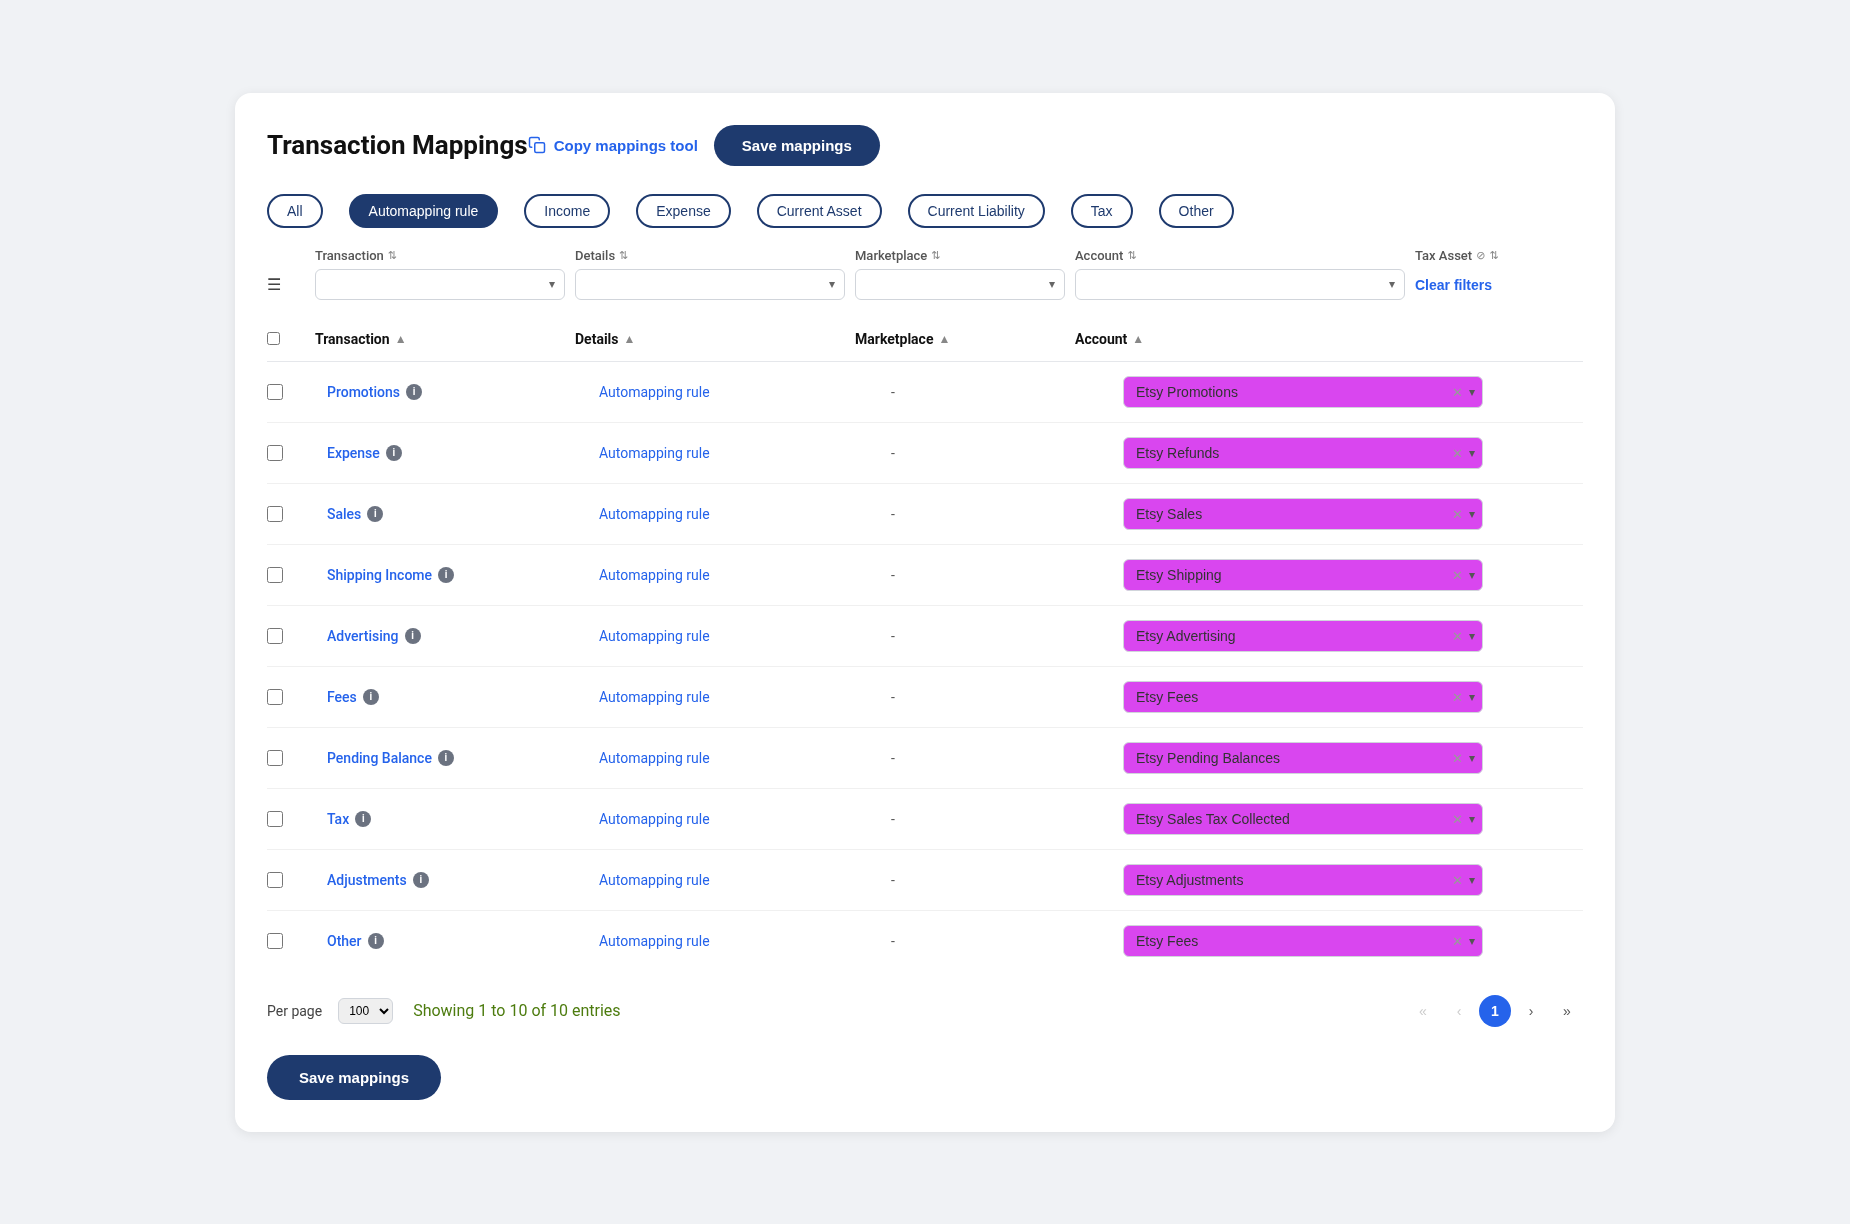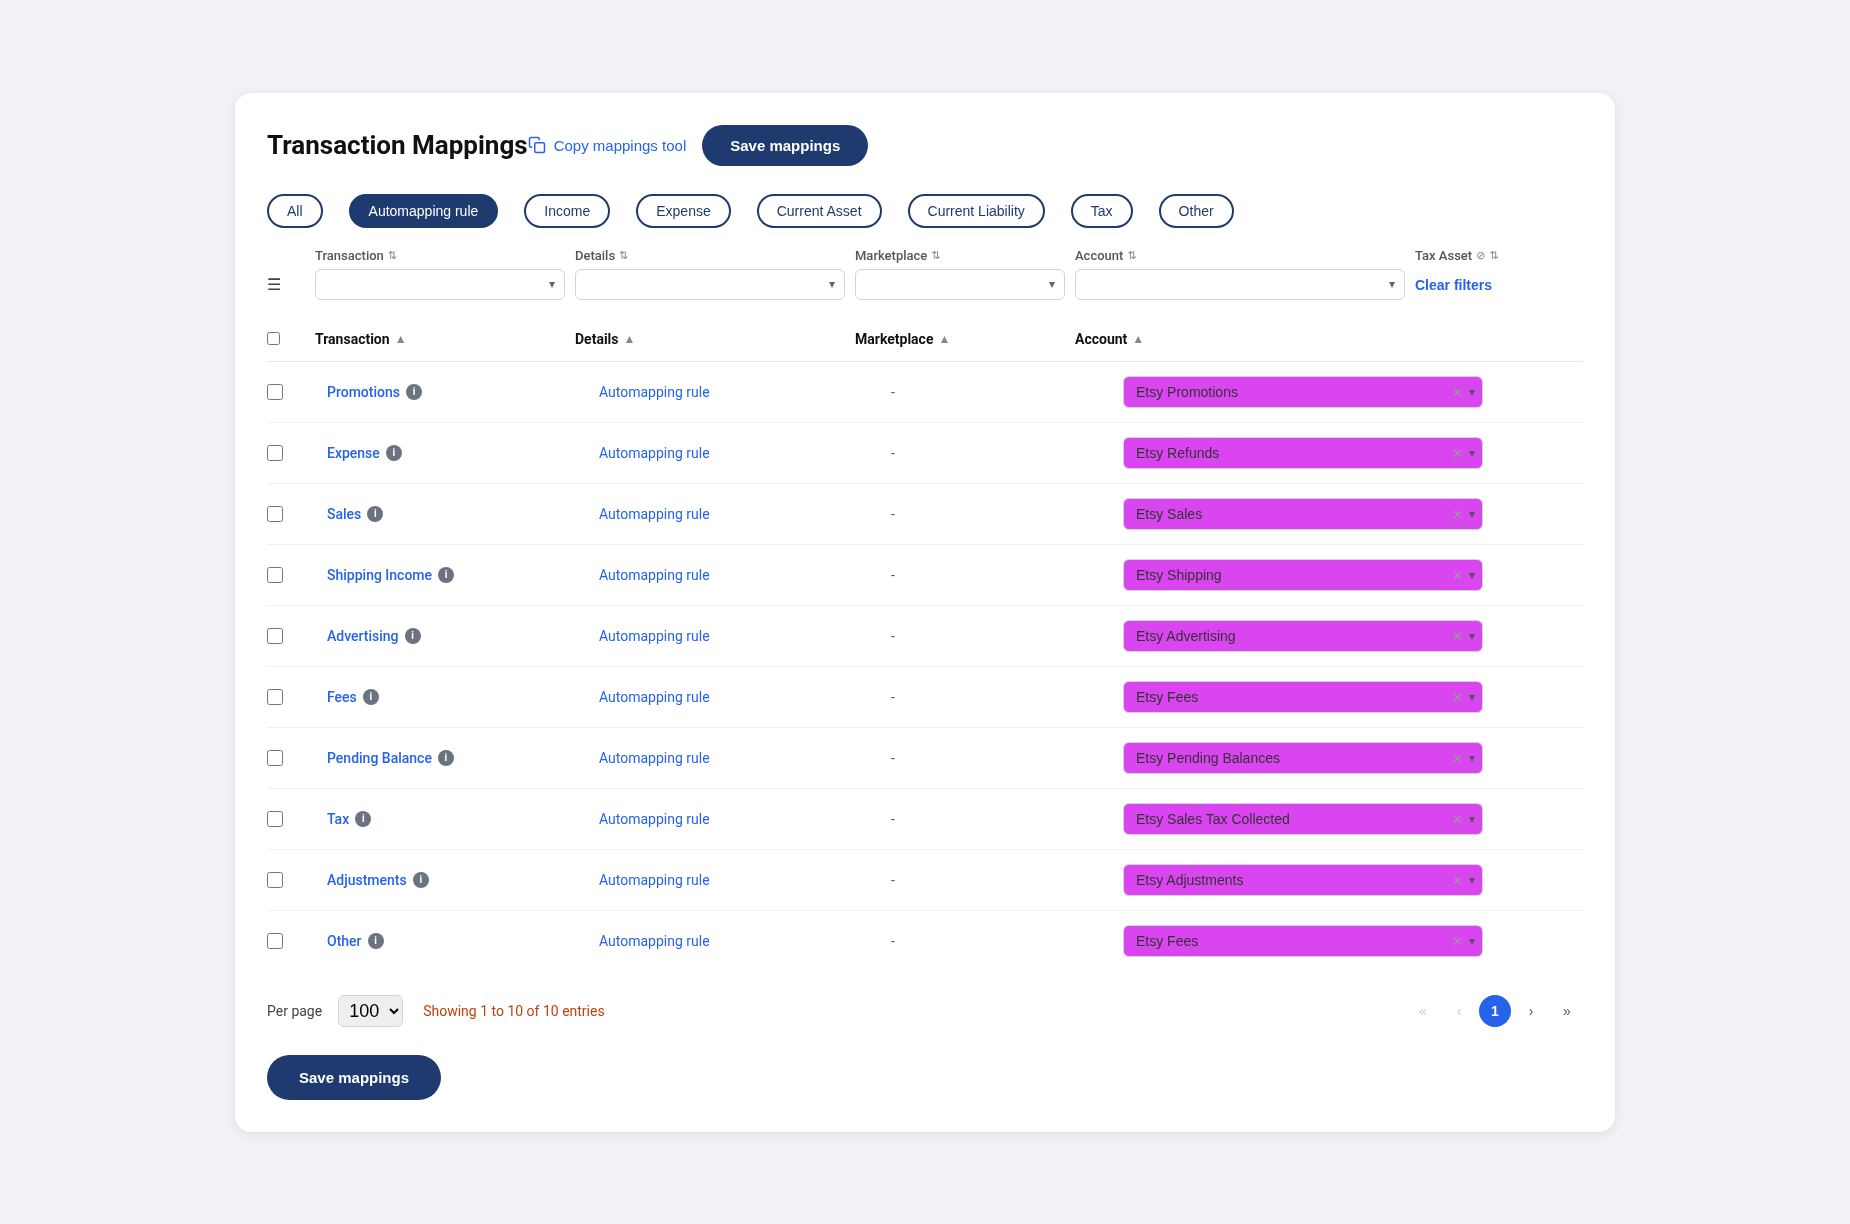--- a/index.html
+++ b/index.html
@@ -39,21 +39,21 @@
     }
     .copy-tool-btn {
       display: flex;
       align-items: center;
       gap: 8px;
       background: none;
       border: none;
       color: #2563eb;
       font-size: 15px;
       cursor: pointer;
-      font-weight: 400;
+      font-weight: 700;
       text-decoration: none;
     }
     .save-mappings-btn {
       background: #1e3a6e;
       color: #fff;
       border: none;
       border-radius: 999px;
       padding: 12px 28px;
       font-size: 15px;
       font-weight: 600;
@@ -271,26 +271,26 @@
       display: flex;
       align-items: center;
       gap: 16px;
       font-size: 14px;
       color: #444;
     }
     .per-page-select {
       border: 1px solid #d1d5db;
       border-radius: 6px;
       padding: 4px 6px;
-      font-size: 18px;
+      font-size: 12px;
       cursor: pointer;
     }
     .entries-info {
-      font-size: 14px;
-      color: #c2410c;
+      font-size: 16px;
+      color: #4d7c0f;
     }
     .pagination {
       display: flex;
       align-items: center;
       gap: 4px;
     }
     .page-btn {
       width: 32px;
       height: 32px;
       display: flex;

